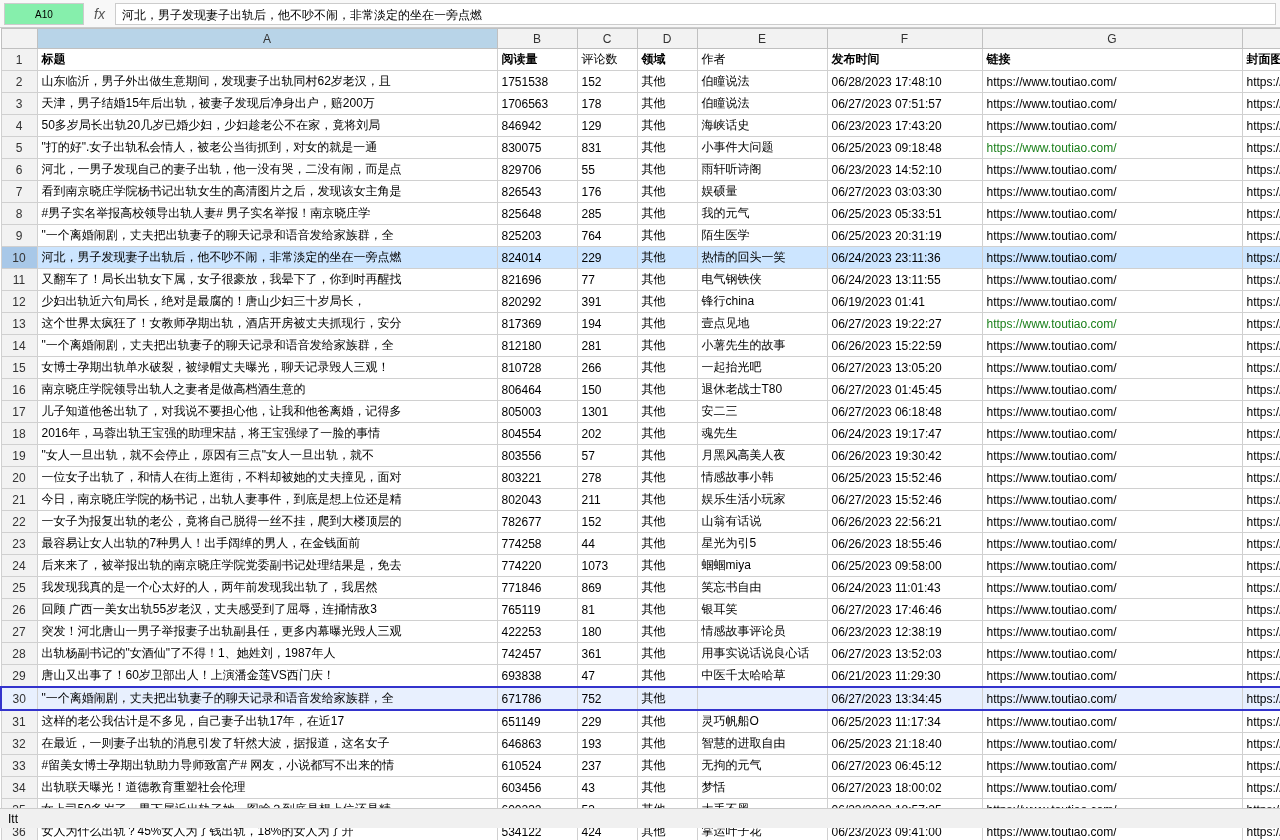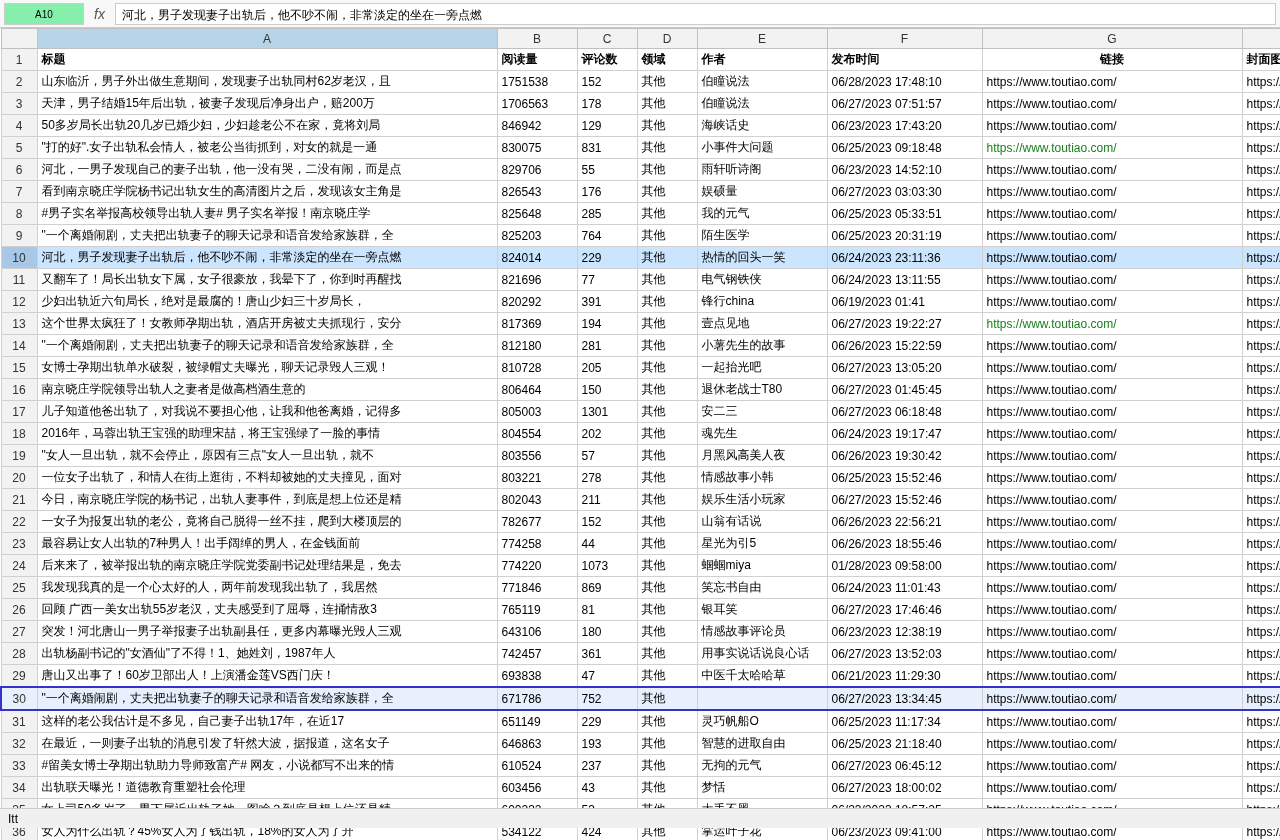--- a/index.html
+++ b/index.html
@@ -167,25 +167,25 @@
         <th>F</th>
         <th>G</th>
         <th>H</th>
       </tr>
     </thead>
     <tbody id="table-body">
     <tr>
           <td class="row-num">1</td>
           <td style="font-weight: bold;">标题</td>
           <td style="font-weight: bold;">阅读量</td>
-          <td style="font-weight: bold;">评论数</td>
+          <td style="font-weight: normal;">评论数</td>
           <td style="font-weight: bold;">领域</td>
-          <td style="font-weight: bold;">作者</td>
+          <td style="font-weight: normal;">作者</td>
           <td style="font-weight: bold; margin-left: 28px;">发布时间</td>
-          <td style="font-weight: bold; text-align: center;">链接</td>
+          <td style="font-weight: bold;">链接</td>
           <td style="font-weight: bold;">封面图</td>
         </tr>
         <tr>
           <td class="row-num">2</td>
           <td>山东临沂，男子外出做生意期间，发现妻子出轨同村62岁老汉，且</td>
           <td>1751538</td>
           <td>152</td>
           <td>其他</td>
           <td>伯瞳说法</td>
           <td>06/28/2023 17:48:10</td>
@@ -321,21 +321,21 @@
           <td>其他</td>
           <td>小薯先生的故事</td>
           <td>06/26/2023 15:22:59</td>
           <td>https://www.toutiao.com/</td>
           <td>https://p26.t</td>
         </tr>
         <tr>
           <td class="row-num">15</td>
           <td>女博士孕期出轨单水破裂，被绿帽丈夫曝光，聊天记录毁人三观！</td>
           <td>810728</td>
-          <td>205</td>
+          <td>266</td>
           <td>其他</td>
           <td>一起抬光吧</td>
           <td>06/27/2023 13:05:20</td>
           <td>https://www.toutiao.com/</td>
           <td>https://p3.to</td>
         </tr>
         <tr>
           <td class="row-num">16</td>
           <td>南京晓庄学院领导出轨人之妻者是做高档酒生意的</td>
           <td>806464</td>
@@ -423,21 +423,21 @@
           <td>https://www.toutiao.com/</td>
           <td>https://p3.to</td>
         </tr>
         <tr>
           <td class="row-num">24</td>
           <td>后来来了，被举报出轨的南京晓庄学院党委副书记处理结果是，免去</td>
           <td>774220</td>
           <td>1073</td>
           <td>其他</td>
           <td>蝈蝈miya</td>
-          <td>01/28/2023 09:58:00</td>
+          <td>06/25/2023 09:58:00</td>
           <td>https://www.toutiao.com/</td>
           <td>https://p3.to</td>
         </tr>
         <tr>
           <td class="row-num">25</td>
           <td>我发现我真的是一个心太好的人，两年前发现我出轨了，我居然</td>
           <td>771846</td>
           <td>869</td>
           <td>其他</td>
           <td>笑忘书自由</td>
@@ -452,21 +452,21 @@
           <td>81</td>
           <td>其他</td>
           <td>银耳笑</td>
           <td>06/27/2023 17:46:46</td>
           <td>https://www.toutiao.com/</td>
           <td>https://p3.to</td>
         </tr>
         <tr>
           <td class="row-num">27</td>
           <td>突发！河北唐山一男子举报妻子出轨副县任，更多内幕曝光毁人三观</td>
-          <td>643106</td>
+          <td>422253</td>
           <td>180</td>
           <td>其他</td>
           <td>情感故事评论员</td>
           <td>06/23/2023 12:38:19</td>
           <td>https://www.toutiao.com/</td>
           <td>https://p3.to</td>
         </tr>
         <tr>
           <td class="row-num">28</td>
           <td>出轨杨副书记的"女酒仙"了不得！1、她姓刘，1987年人</td>

